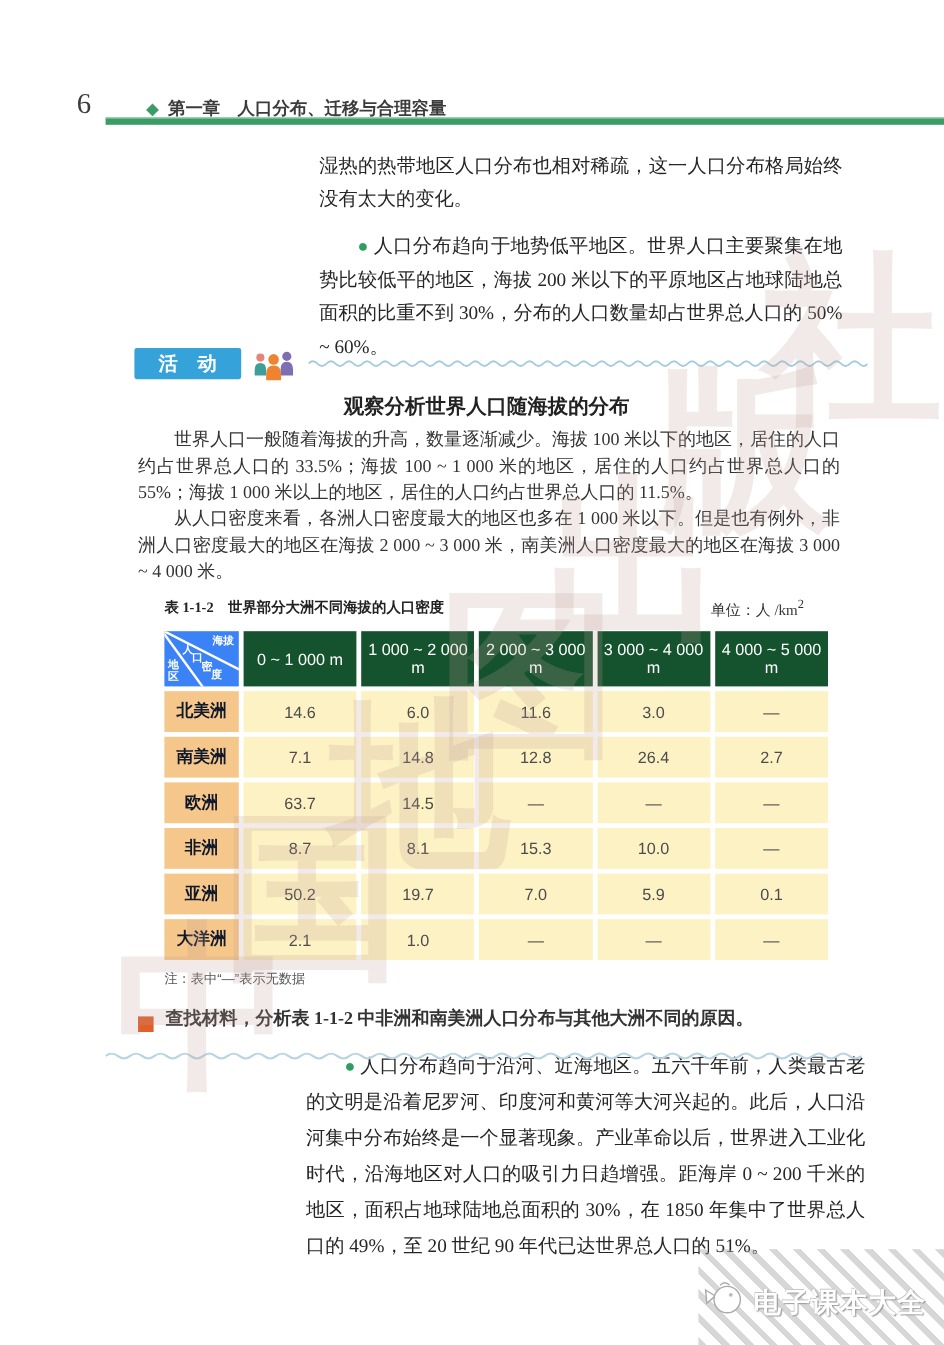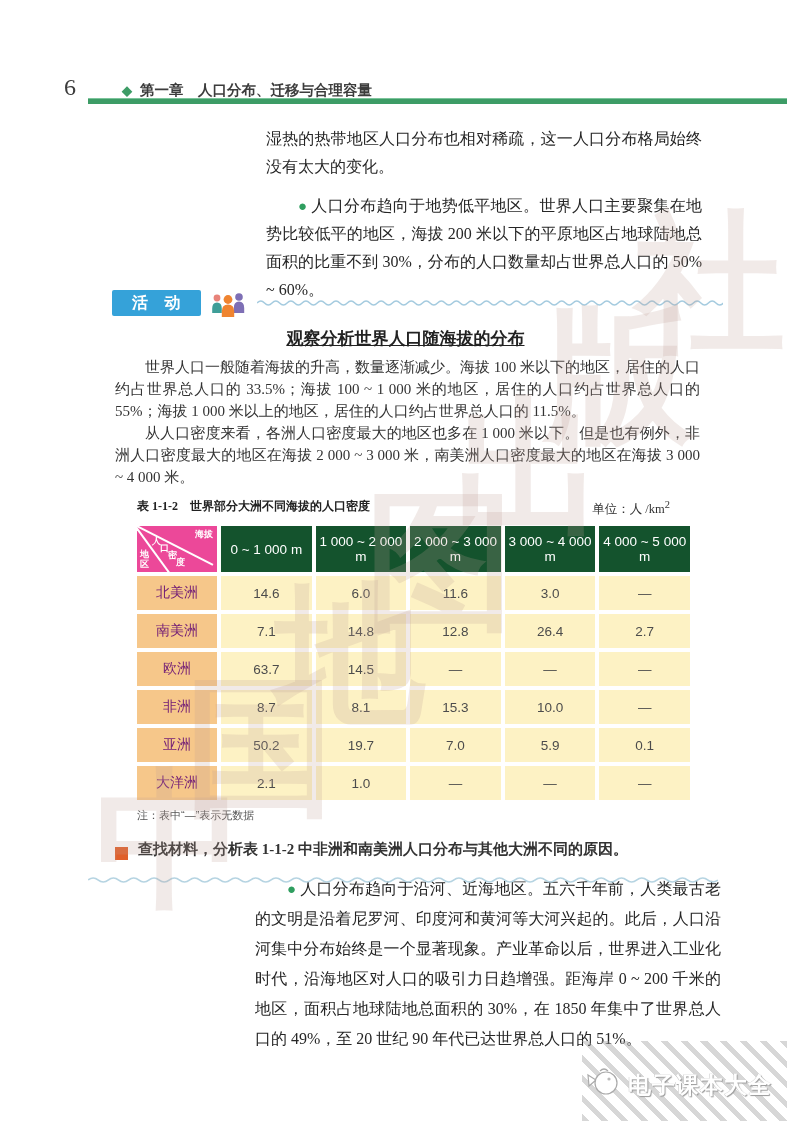--- a/index.html
+++ b/index.html
@@ -25,36 +25,36 @@
   
   .activity{position:absolute;left:88px;top:289px;width:635px;z-index:2;}
   .act-head{display:flex;align-items:center;height:28px;padding-left:24px;}
   .act-badge{
     width:92px;height:26px;background:#35a2d9;border-radius:2px;color:#fff;
     font-family:"Liberation Sans", sans-serif;font-weight:bold;font-size:16px;
     display:flex;align-items:center;justify-content:center;letter-spacing:6px;padding-left:6px;box-sizing:border-box;
   }
   .act-people{margin-left:8px;flex:0 0 auto;}
   .wave{display:block;margin-left:10px;}
-  .act-title{margin:10px 0 6px 0;text-align:center;font-family:"Liberation Sans", sans-serif;font-weight:bold;font-size:17px;color:#222;text-decoration:underline;}
+  .act-title{margin:10px 0 6px 0;text-align:center;font-family:"Liberation Sans", sans-serif;font-weight:bold;font-size:17px;color:#222;}
   .act-text{margin-left:27px;width:585px;font-size:15px;line-height:22px;text-align:justify;color:#333;}
   .act-text p{margin:0;text-indent:2em;}
   
   .tbl-caption{position:relative;width:553px;margin:10px 0 0 49px;height:22px;}
   .tbl-caption .cap{position:absolute;left:0;right:0;text-align:left;font-weight:bold;font-size:12px;color:#222;}
   .tbl-caption .unit{position:absolute;right:20px;top:1px;font-size:12.5px;color:#333;}
   table.density{border-collapse:separate;border-spacing:4px;margin:2px 0 0 45px;width:561px;table-layout:fixed;}
   table.density th, table.density td{padding:0;text-align:center;vertical-align:middle;}
-  th.corner{width:80px;height:46px;background:#ec4899;position:relative;overflow:hidden;}
+  th.corner{width:62px;height:46px;background:#3b82f6;position:relative;overflow:hidden;}
   .corner .diag{position:absolute;top:-2px;left:-2px;height:1.5px;background:#ffffff;transform-origin:0 0;}
   .corner .d1{width:88px;transform:rotate(27deg);}
   .corner .d2{width:78px;transform:rotate(54deg);}
   .corner span{position:absolute;color:#fff;font-family:"Liberation Sans", sans-serif;font-size:9px;line-height:10px;}
   th.colhead{background:#14532d;color:#ffffff;font-family:"Liberation Sans", sans-serif;font-weight:normal;font-size:13.5px;height:46px;}
-  td.rowlabel{background:#f6c78a;color:#701a75;font-family:"Liberation Sans", sans-serif;font-weight:normal;font-size:14px;height:34px;}
+  td.rowlabel{background:#f6c78a;color:#0f172a;font-family:"Liberation Sans", sans-serif;font-weight:bold;font-size:14px;height:34px;}
   td.val{background:#fdf2c4;color:#4c4c4c;font-family:"Liberation Sans", sans-serif;font-size:13.5px;height:34px;}
   .tbl-note{margin:4px 0 0 49px;font-size:11px;color:#555;font-family:"Liberation Sans", sans-serif;}
   .task-row{display:flex;align-items:flex-end;margin:16px 0 0 27px;width:600px;font-weight:bold;}
   .task-square{flex:0 0 auto;width:13px;height:13px;background:#e05f2a;margin:4px 10px 0 0;}
   .task-text{font-size:15px;line-height:21px;color:#333;}
   .act-bottom-wave{margin-top:16px;}
   
   .closing{position:absolute;left:255px;top:874px;width:466px;font-size:16px;line-height:30px;text-align:justify;color:#262626;}
   .closing p{margin:0;text-indent:2em;}
   

